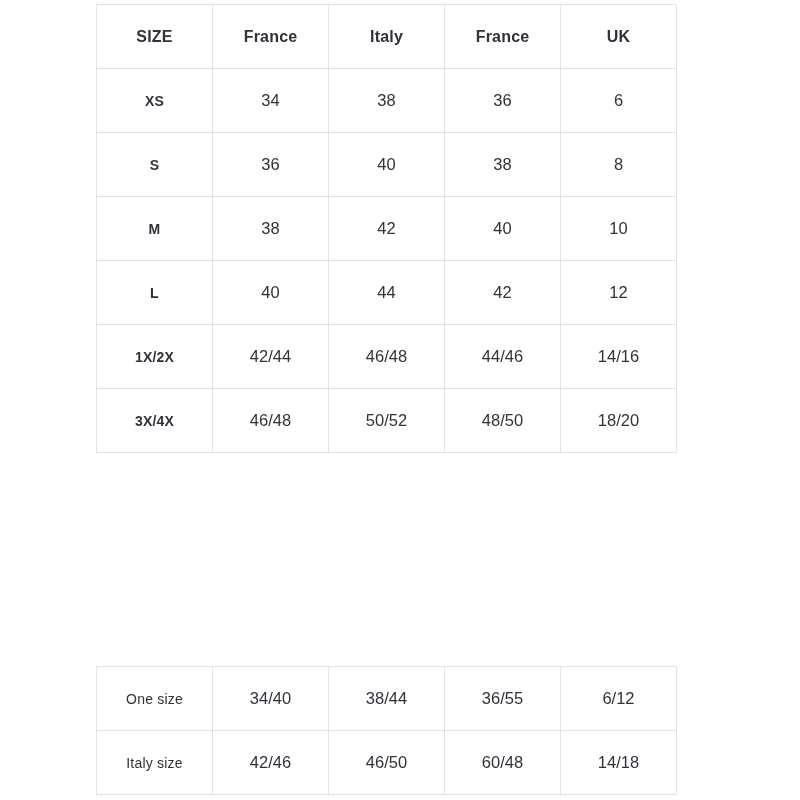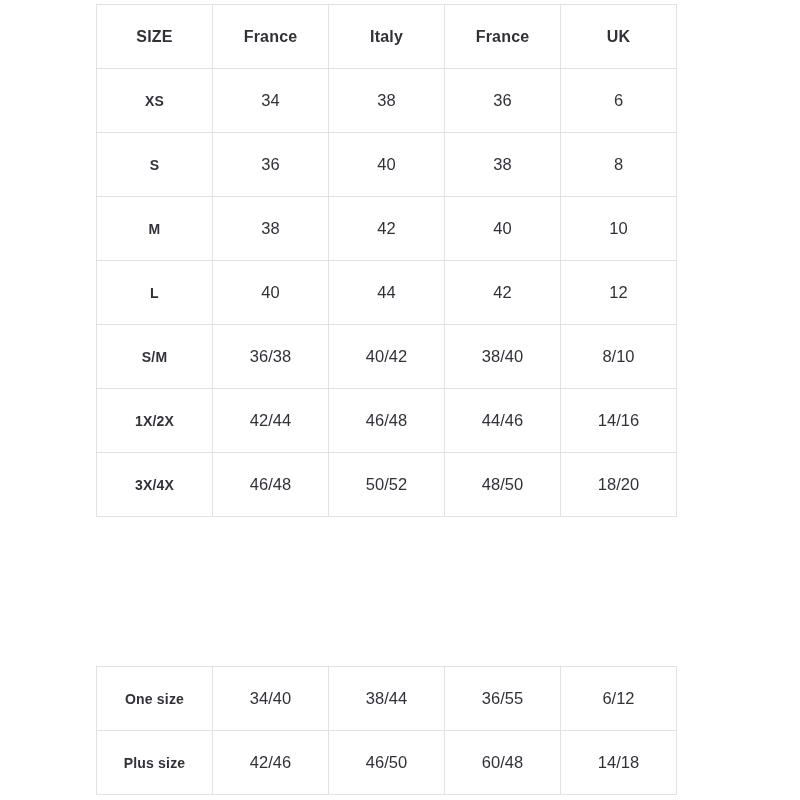--- a/index.html
+++ b/index.html
@@ -56,21 +56,21 @@
   }
   td.rowlabel {
     font-weight: 700;
     font-size: 14px;
     letter-spacing: 0.2px;
   }
   .sec td {
     height: 63px;
   }
   .sec td.rowlabel {
-    font-weight: 700;
+    font-weight: 400;
     margin-left: 20px;
   }
 </style>
 </head>
 <body>
 
 <div class="page">
 
   <div class="table-wrap" id="main-table-wrap">
     <table>
@@ -113,27 +113,20 @@
           <td>10</td>
         </tr>
         <tr>
           <td class="rowlabel">L</td>
           <td>40</td>
           <td>44</td>
           <td>42</td>
           <td>12</td>
         </tr>
         <tr>
-          <td class="rowlabel">S/M</td>
-          <td>36/38</td>
-          <td>40/42</td>
-          <td>38/40</td>
-          <td>8/10</td>
-        </tr>
-        <tr>
           <td class="rowlabel">1X/2X</td>
           <td>42/44</td>
           <td>46/48</td>
           <td>44/46</td>
           <td>14/16</td>
         </tr>
         <tr>
           <td class="rowlabel">3X/4X</td>
           <td>46/48</td>
           <td>50/52</td>
@@ -155,21 +148,21 @@
       </colgroup>
       <tbody>
         <tr>
           <td class="rowlabel">One size</td>
           <td>34/40</td>
           <td>38/44</td>
           <td>36/55</td>
           <td>6/12</td>
         </tr>
         <tr>
-          <td class="rowlabel">Plus size</td>
+          <td class="rowlabel">Italy size</td>
           <td>42/46</td>
           <td>46/50</td>
           <td>60/48</td>
           <td>14/18</td>
         </tr>
       </tbody>
     </table>
   </div>
 
 </div>

